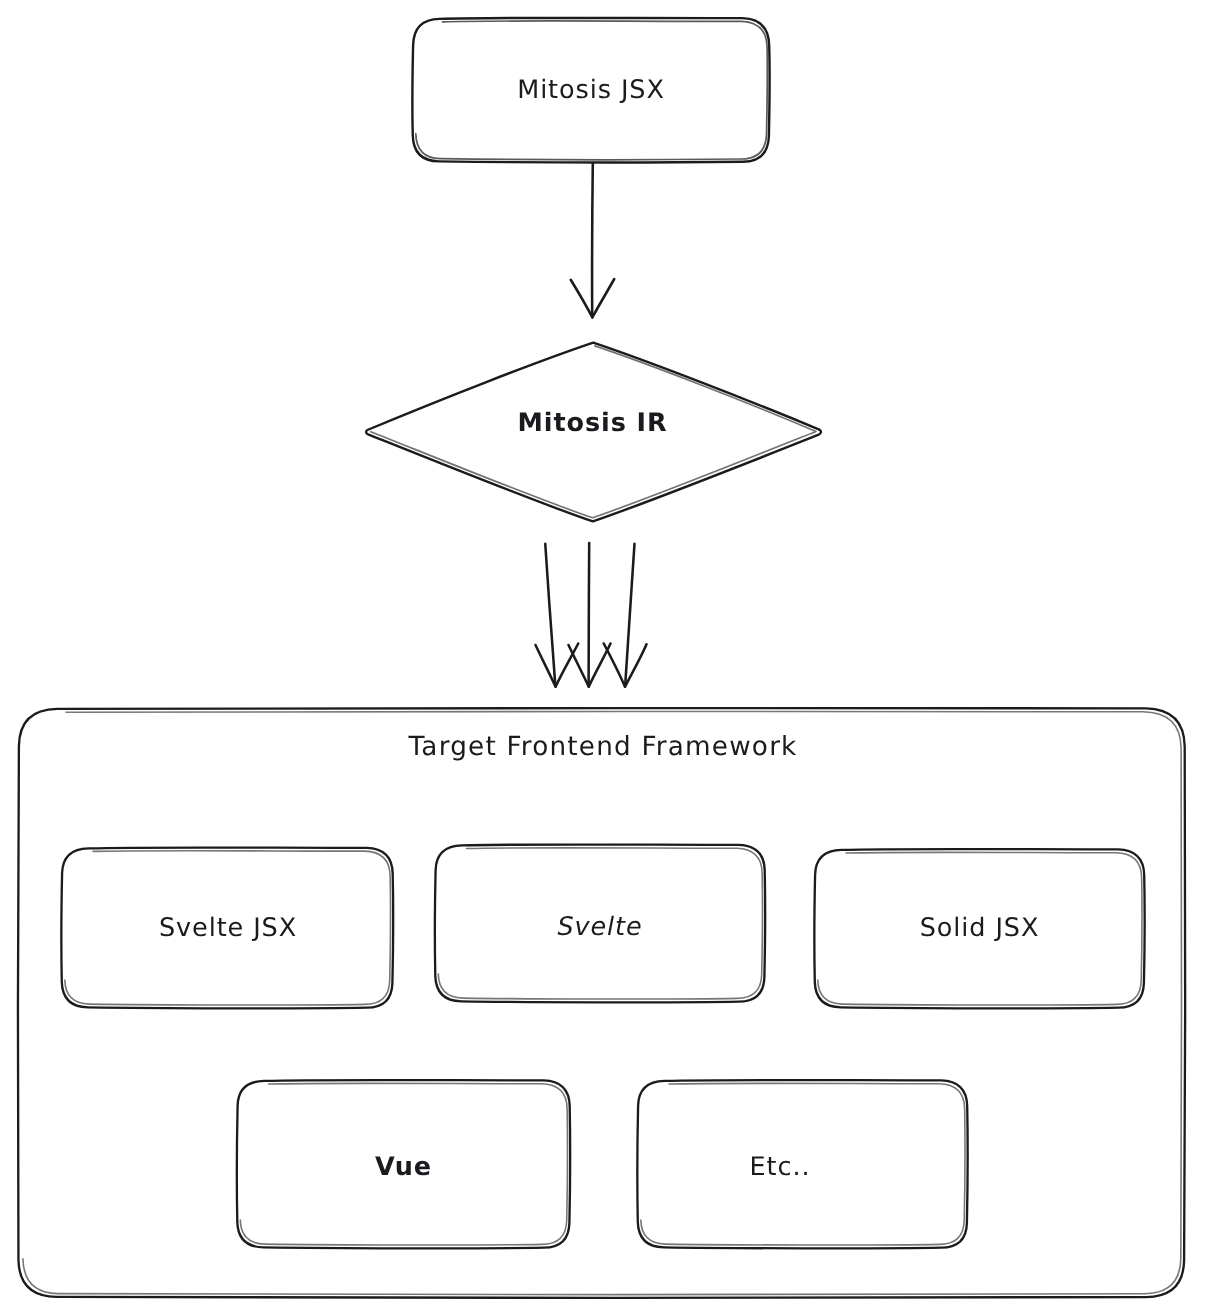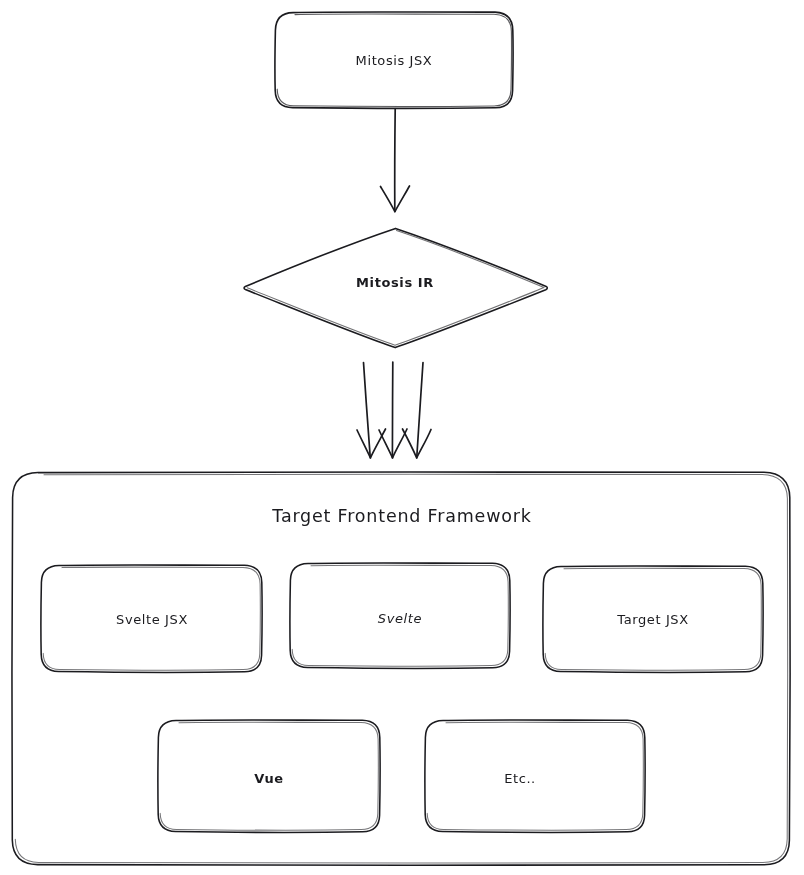--- a/index.html
+++ b/index.html
@@ -33,21 +33,21 @@
     stroke-linejoin: round;
   }
   .sketch-fill {
     fill: #ffffff;
   }
   .node-label {
     position: absolute;
     text-align: center;
     color: #1b1b1f;
     font-family: "DejaVu Sans", sans-serif;
-    font-size: 13px;
+    font-size: 17px;
     letter-spacing: 0.6px;
     white-space: nowrap;
     transform: translate(-50%, -50%);
     pointer-events: none;
   }
   .group-title {
     font-size: 17.5px;
     letter-spacing: 0.8px;
   }
 </style>
@@ -167,25 +167,25 @@
       <path class="sketch-stroke" stroke-width="1.05" opacity="0.6" d="M446,722.7 C490,721.6 585,722.7 626,722.5 Q642.8,722.9 643.1,739.1
                C643.5,763 643.2,796 642.8,813.6 Q642.4,829.4 626.2,829.6
                C585,830.4 487,830.0 443.4,829.4 Q427.6,829.0 427.2,813.4"></path>
     </g>
   </svg>
 
   <div class="node-label" style="left:394px; top:60px;">Mitosis JSX</div>
 
   <div class="node-label" style="left:395px; top:282px;font-weight:bold;">Mitosis IR</div>
 
-  <div class="node-label group-title" style="left:402px; top:516px;text-align:center;">Target Frontend Framework</div>
+  <div class="node-label group-title" style="left:402px; top:498px;text-align:center;">Target Frontend Framework</div>
 
   <div class="node-label" style="left:152px; top:619px;">Svelte JSX</div>
 
   <div class="node-label" style="left:400px; top:618px;font-style:italic;">Svelte</div>
 
-  <div class="node-label" style="left:653px; top:619px;">Target JSX</div>
+  <div class="node-label" style="left:653px; top:619px;">Solid JSX</div>
 
   <div class="node-label" style="left:269px; top:778px;font-weight:bold;">Vue</div>
 
   <div class="node-label" style="left:520px; top:778px;">Etc..</div>
 
 </div>
 
 </body></html>

